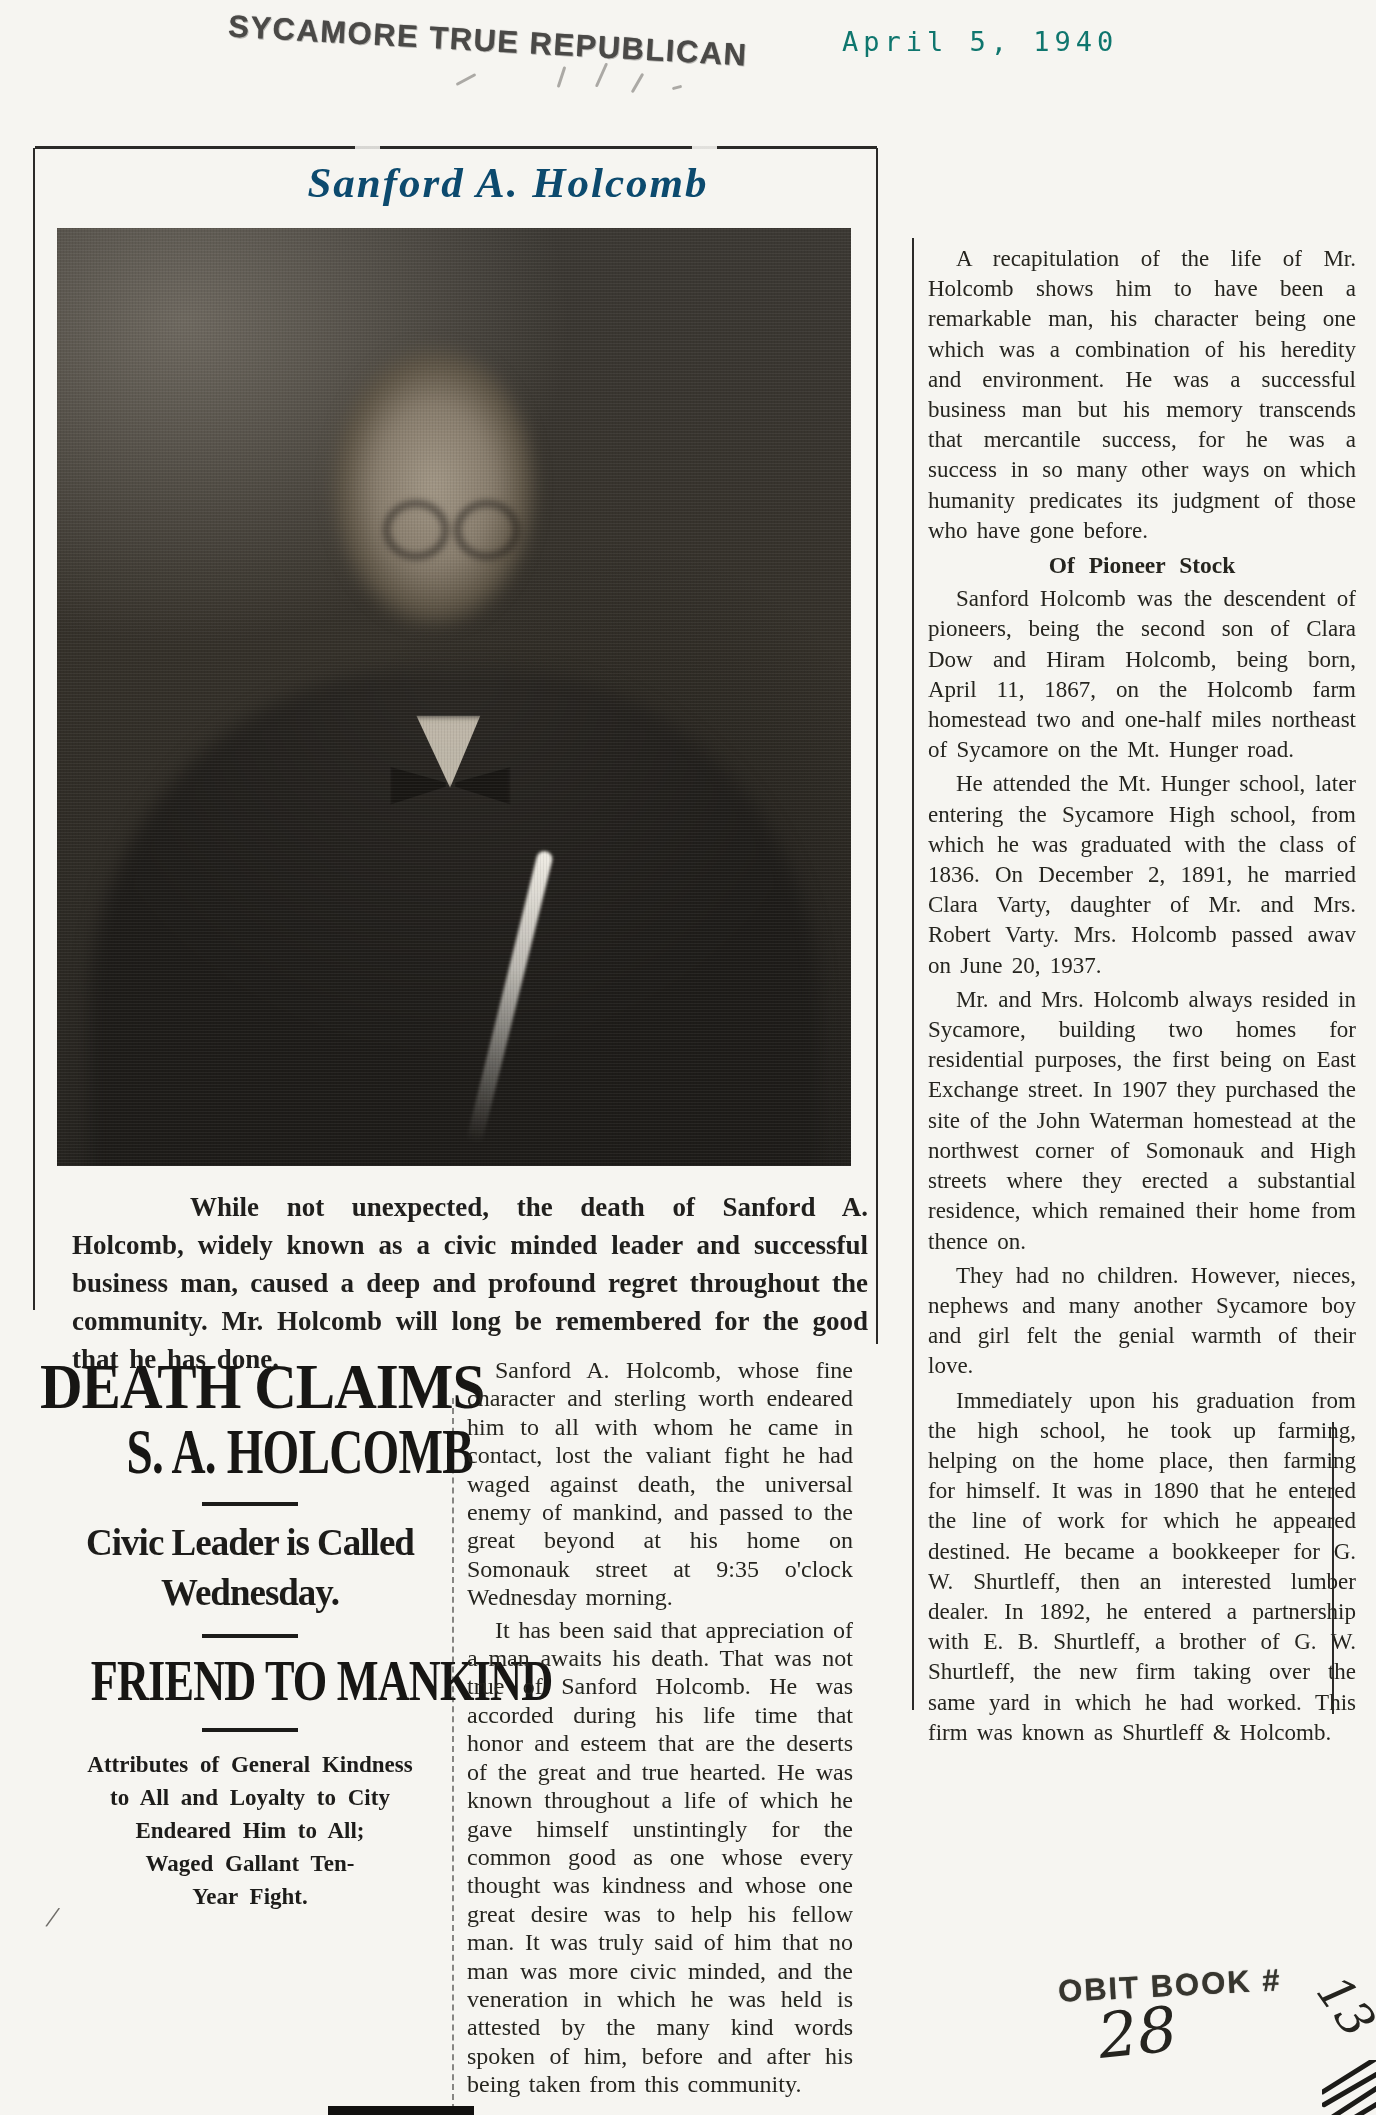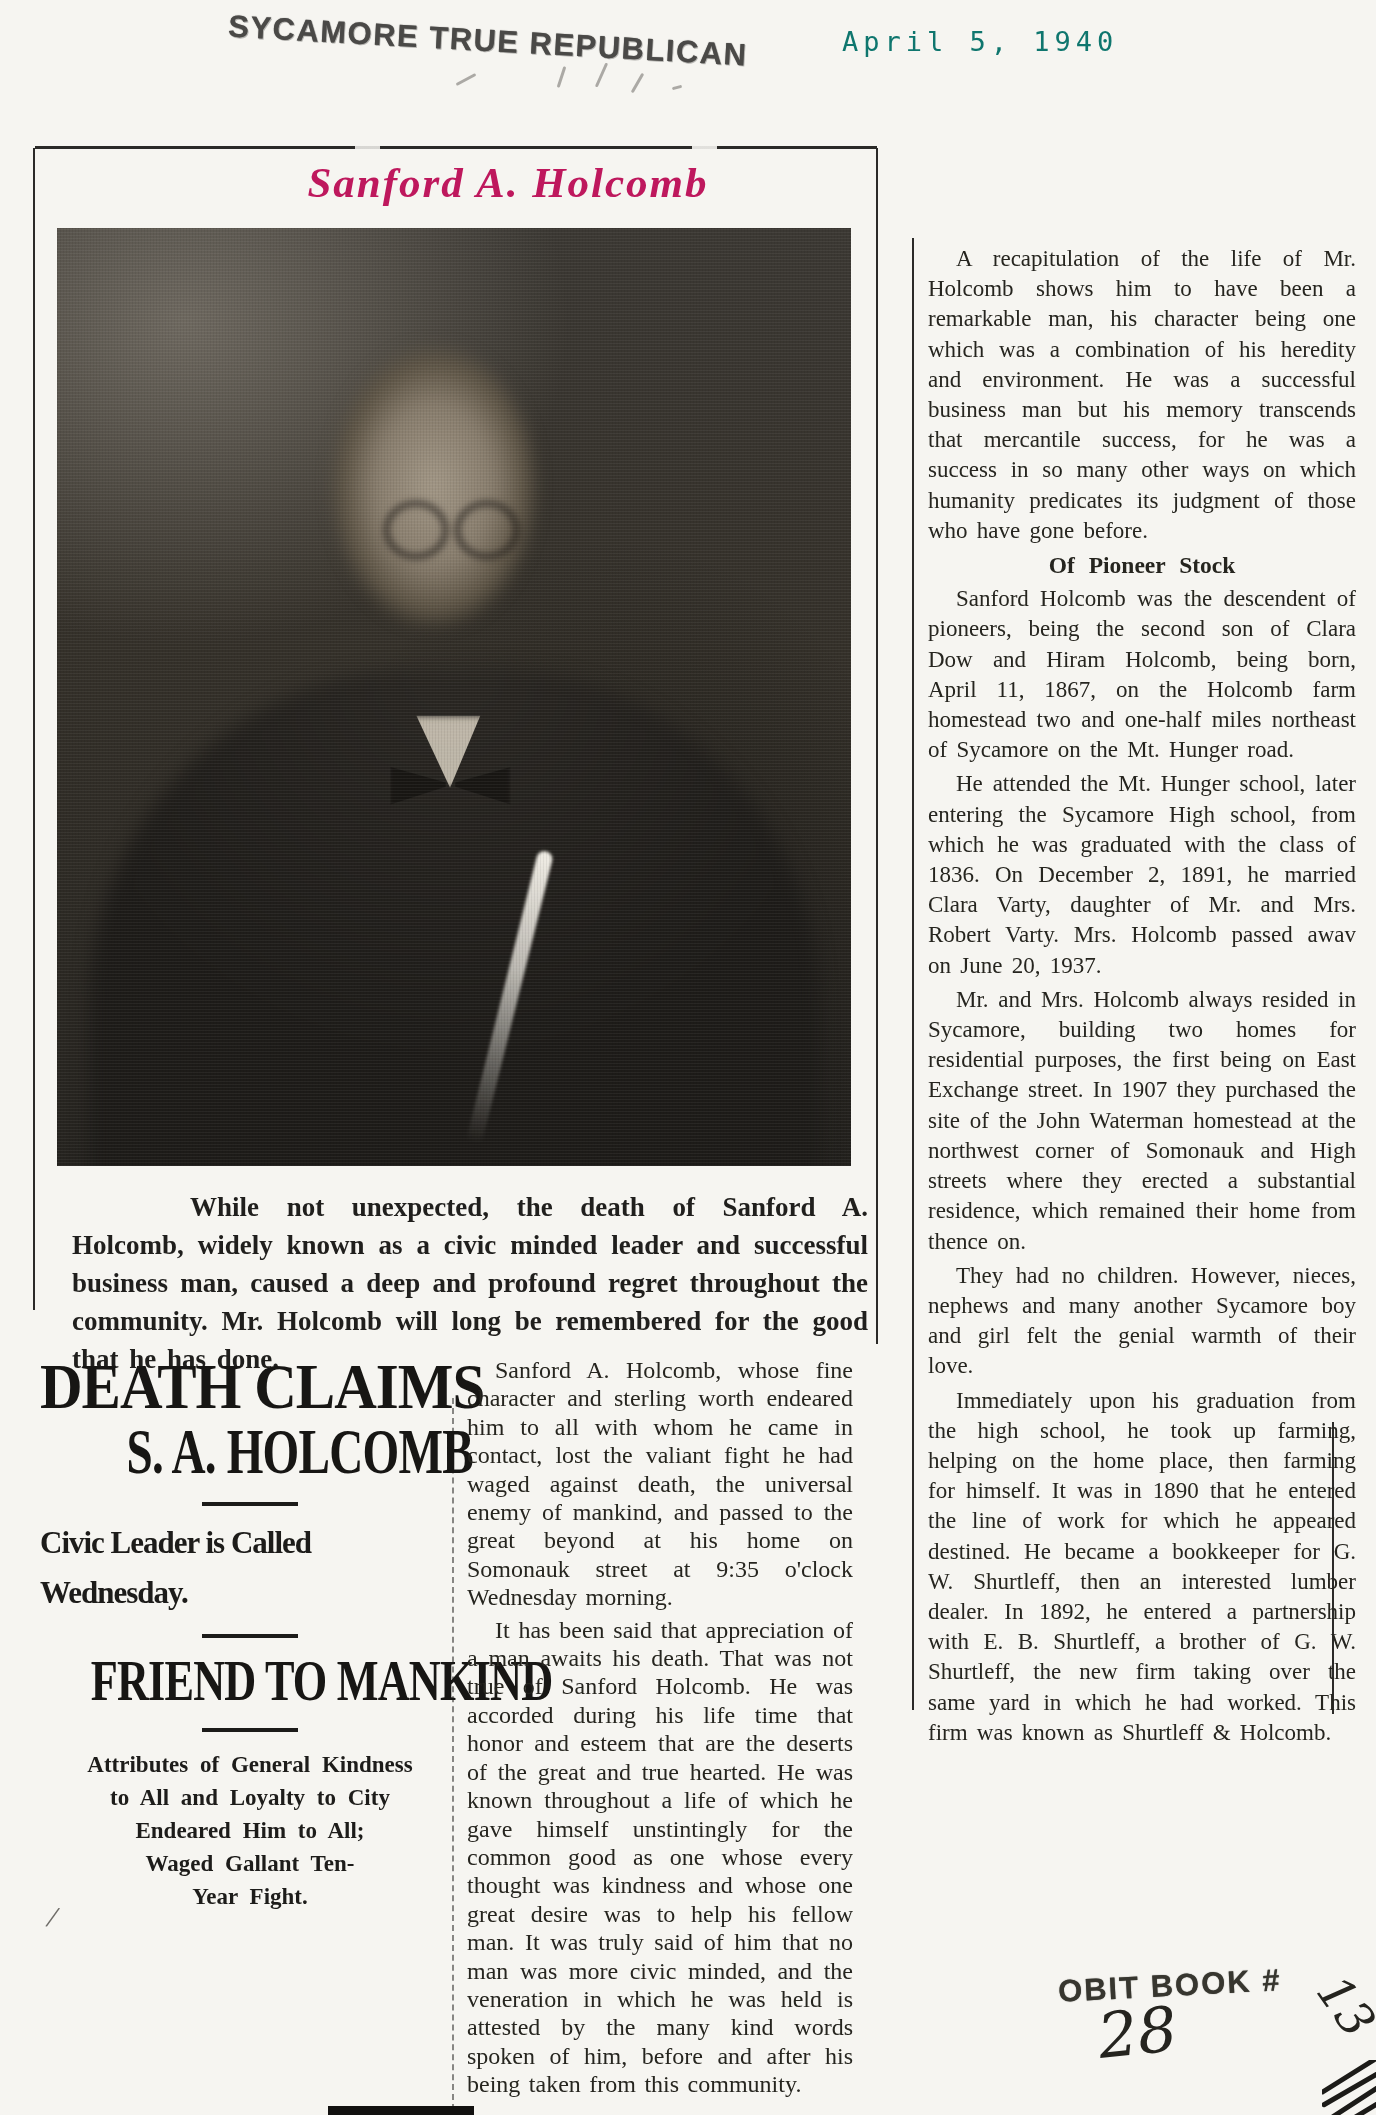--- a/index.html
+++ b/index.html
@@ -32,21 +32,21 @@
   .rule-photoright{left:876px;top:148px;width:2px;height:1196px;}
   .rule-rightcol-left{left:912px;top:238px;width:2px;height:1472px;}
   .rule-rightcol-right{left:1332px;top:1422px;width:2px;height:292px;}
   .rule-midcol-left{left:452px;top:1398px;width:0;height:712px;
     border-left:2px dashed rgba(43,42,40,.55);background:none;}
 
   
   .photo-title{
     position:absolute;left:35px;top:158px;width:946px;
     text-align:center;font-style:italic;font-weight:bold;
-    font-size:43px;letter-spacing:2px;color:#be185d;
+    font-size:43px;letter-spacing:2px;color:#0c4a6e;
   }
   .photo{
     position:absolute;left:57px;top:228px;width:794px;height:938px;
     background:
       radial-gradient(620px 520px at 16% 10%, rgba(152,145,133,.55), rgba(152,145,133,0) 62%),
       radial-gradient(500px 700px at 70% 85%, rgba(12,11,10,.5), rgba(12,11,10,0) 70%),
       linear-gradient(180deg,#3b3833 0%,#343029 45%,#25231f 100%);
     overflow:hidden;
   }
   .photo::after{ 
@@ -91,21 +91,21 @@
     text-align:justify;text-indent:118px;word-spacing:4px;color:#201f1d;
   }
 
   
   .hl-col{position:absolute;left:40px;top:1352px;width:420px;}
   .hl-line1{font-weight:bold;font-size:59px;line-height:64px;letter-spacing:-1px;
     transform:scaleY(1.08);transform-origin:left top;color:#171614;white-space:nowrap;}
   .hl-line2{text-align:right;font-weight:bold;font-size:59px;line-height:70px;color:#171614;white-space:nowrap;}
   .hl-line2 span{display:inline-block;transform:scaleX(.8) scaleY(1.08);transform-origin:100% 50%;letter-spacing:-1px;}
   .hl-divider{width:96px;height:4px;background:#1c1b19;margin:16px auto 12px;}
-  .hl-sub{font-size:31px;font-weight:600;line-height:50px;
+  .hl-sub{font-size:37px;font-weight:600;line-height:50px;text-align:center;
     letter-spacing:-1px;color:#1d1c1a;white-space:nowrap;}
   .hl-friend{font-weight:bold;font-size:54px;line-height:62px;text-align:center;
     color:#171614;margin-top:4px;white-space:nowrap;}
   .hl-friend span{display:inline-block;transform:scaleX(.82) scaleY(1.05);transform-origin:50% 50%;letter-spacing:-1px;}
   .hl-deck{margin-top:16px;font-weight:bold;font-size:23px;line-height:33px;
     text-align:center;white-space:pre-line;color:#1d1c1a;word-spacing:6px;}
   .pencil-slash{position:absolute;left:8px;top:548px;font-size:30px;color:#6e6c68;
     font-style:italic;transform:rotate(8deg);}
 
   

